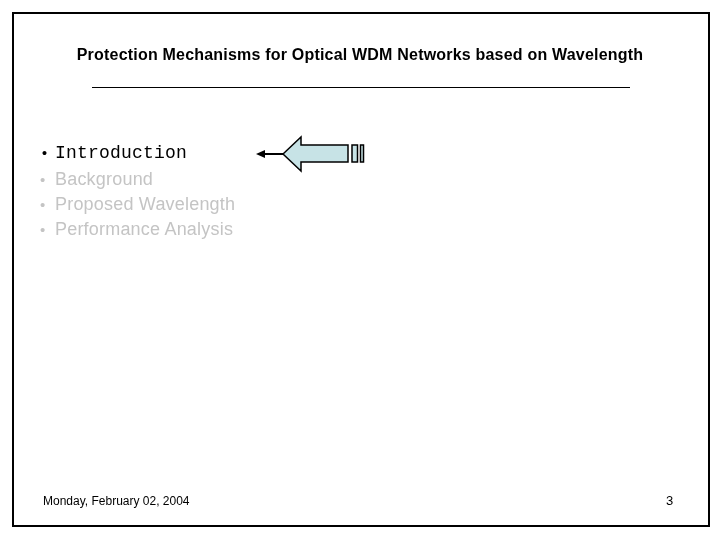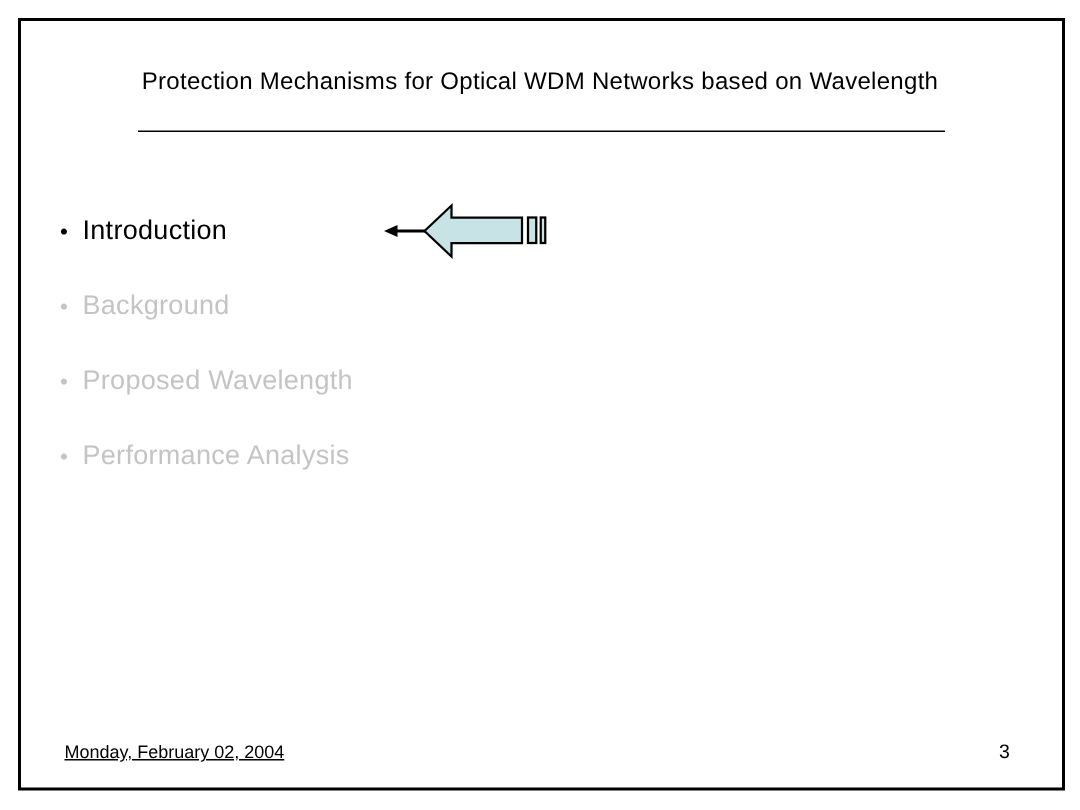--- a/index.html
+++ b/index.html
@@ -25,21 +25,21 @@
     box-sizing: border-box;
     background: #ffffff;
   }
   .slide-title {
     position: absolute;
     left: 0;
     top: 44px;
     width: 720px;
     text-align: center;
     font-size: 16px;
-    font-weight: normal;
+    font-weight: bold;
     line-height: 21px;
     letter-spacing: 0.2px;
   }
   .title-rule {
     position: absolute;
     left: 92px;
     top: 87px;
     width: 538px;
     height: 0;
     border-top: 1.5px solid #000000;
@@ -57,35 +57,34 @@
   }
   .bullet-list li {
     white-space: nowrap;
   }
   .bullet-list li::before {
     content: "\2022";
     display: inline-block;
     width: 15px;
     font-size: 15px;
   }
-  .bullet-active   { color: #000000; }
-  .bullet-inactive { color: #c4c4c4; margin-top: 24px; }
+  .bullet-active   { color: #000000; font-family: Liberation Mono, monospace; }
+  .bullet-inactive { color: #c4c4c4; }
   .pointer-arrow {
     position: absolute;
     left: 255px;
     top: 132px;
     width: 112px;
     height: 44px;
   }
   .footer-date {
     position: absolute;
     left: 43px;
     top: 494px;
     font-size: 12px;
-    text-decoration: underline;
   }
   .page-number {
     position: absolute;
     left: 666px;
     top: 493px;
     font-size: 13px;
   }
 </style>
 </head>
 <body>

